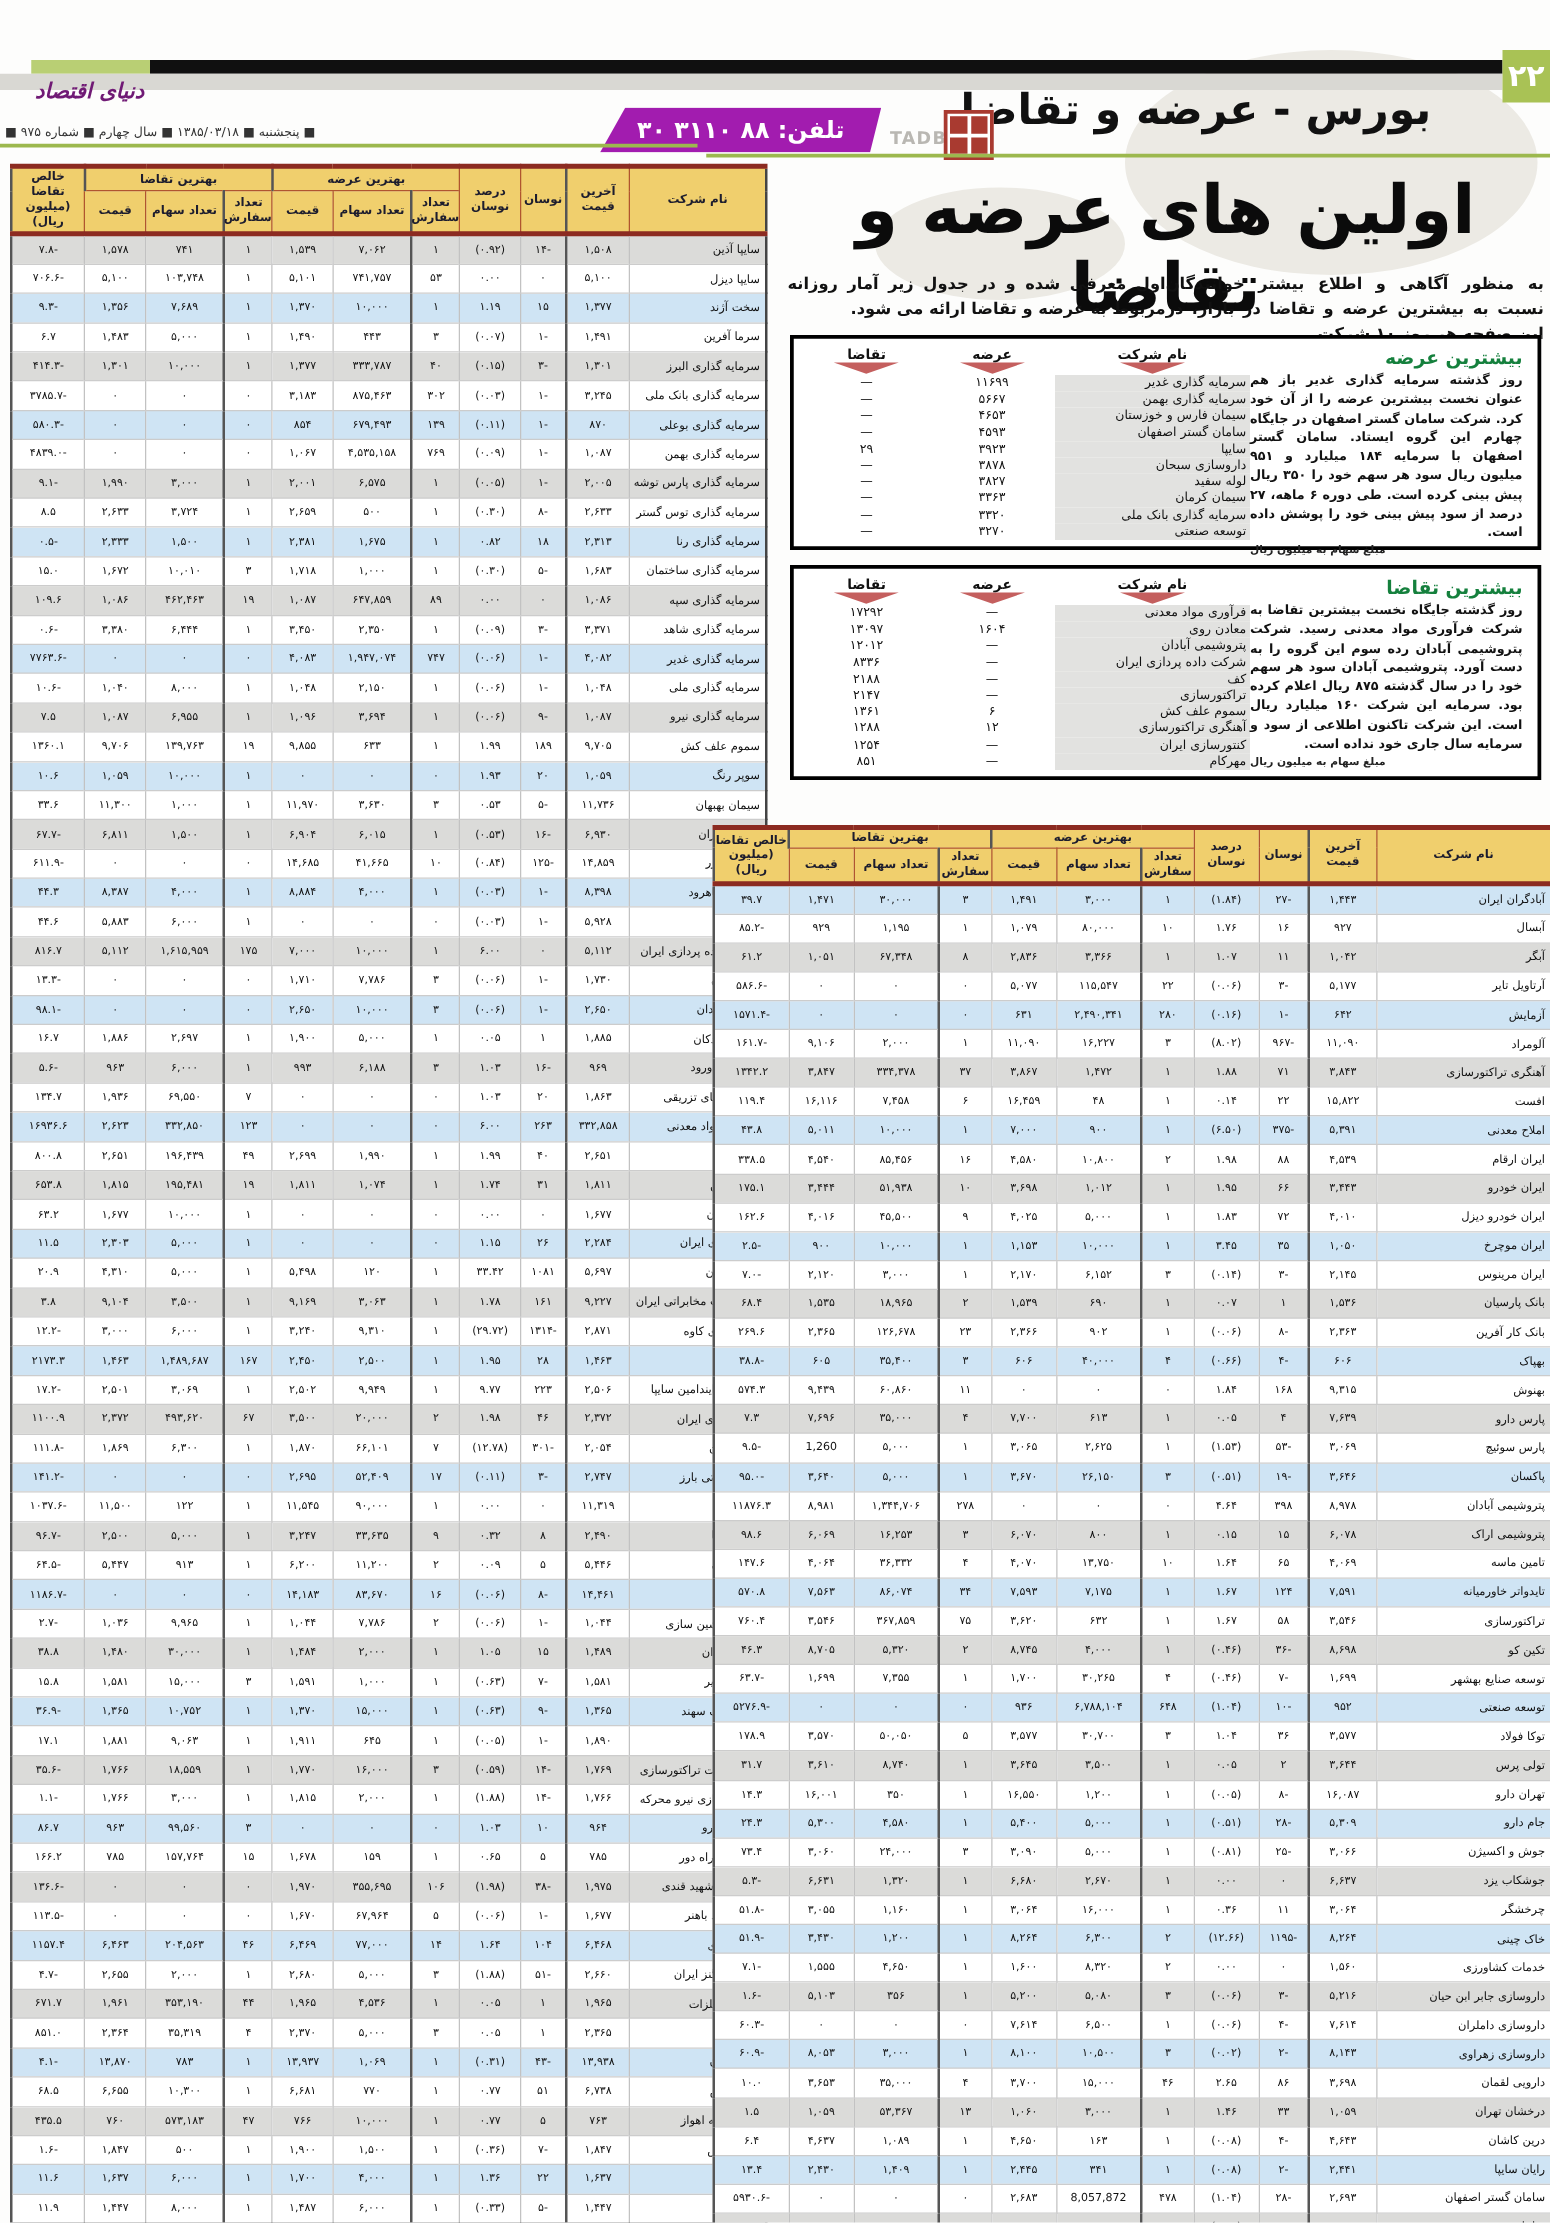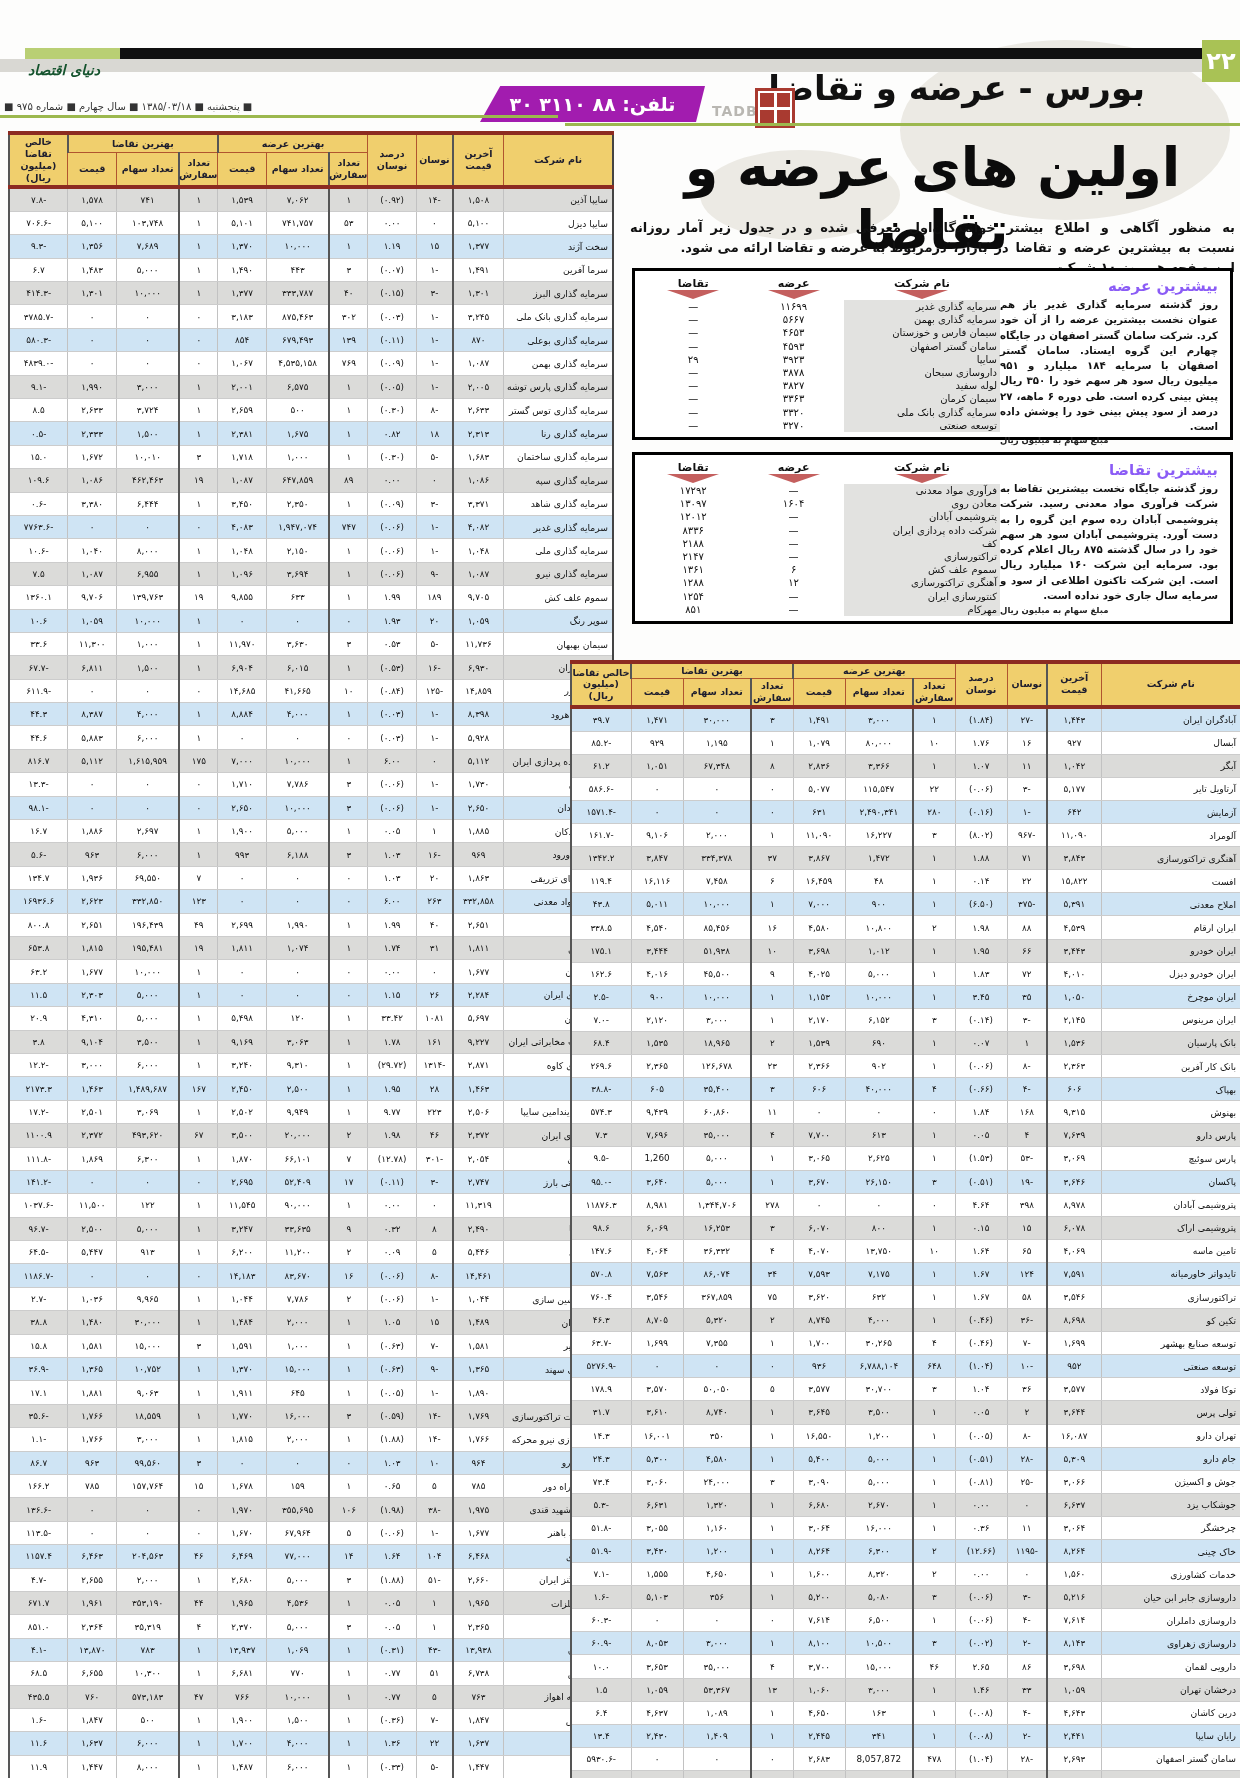--- a/index.html
+++ b/index.html
@@ -5,22 +5,22 @@
   html,body{margin:0;padding:0;}
   body{width:1240px;height:1778px;position:relative;background:#fdfdfc;
        font-family:"DejaVu Sans","Liberation Sans",sans-serif;overflow:hidden;}
   .abs{position:absolute;}
   
   .green-block{left:25px;top:48px;width:95px;height:11px;background:#b9cf74;}
   .black-bar{left:120px;top:48px;width:1082px;height:11px;background:#101010;}
   .gray-strip{left:0;top:59px;width:1202px;height:13px;background:#d9d8d3;}
   .pagenum{right:0;top:40px;width:38px;height:42px;background:#a9c255;color:#fff;
            font-size:24px;font-weight:bold;text-align:center;line-height:42px;}
-  .brand{left:28px;top:62px;font-size:14px;font-weight:bold;font-style:italic;
-         font-family:"DejaVu Serif","Liberation Serif",serif;color:#14532d;}
+  .brand{left:28px;top:62px;font-size:17px;font-weight:bold;font-style:italic;
+         font-family:"DejaVu Serif","Liberation Serif",serif;color:#701a75;}
   .section-title{right:95px;top:68px;font-size:34px;font-weight:bold;color:#111;direction:rtl;}
   .phone-badge{left:480px;top:86px;width:225px;height:36px;background:#a21caf;
                clip-path:polygon(9% 0,100% 0,96% 100%,0 100%);
                color:#fff;font-weight:bold;font-size:19px;text-align:center;line-height:36px;direction:rtl;}
   .tadbir-text{left:712px;top:103px;color:#b9b7b2;font-size:14px;font-weight:bold;letter-spacing:1px;}
   .tadbir-logo{left:755px;top:88px;width:30px;height:30px;background:#fff;
                border:3px solid #a93a30;display:grid;grid-template:1fr 1fr/1fr 1fr;gap:3px;padding:2px;}
   .tadbir-logo span{background:#a93a30;}
   .date-line{left:4px;top:101px;font-size:10px;color:#333;direction:rtl;width:420px;text-align:left;}
   .rule-left{left:0;top:115px;width:558px;height:3px;background:#9cb84e;}
@@ -28,21 +28,21 @@
   .map-blob{border-radius:50%;background:#eceae4;z-index:0;}
   
   .article-title{left:630px;top:136px;width:605px;text-align:center;direction:rtl;
                  font-size:54px;font-weight:bold;color:#0b0b0b;z-index:2;}
   .intro{left:630px;top:218px;width:605px;display:flex;flex-direction:row;z-index:2;}
   .intro div{direction:rtl;text-align:justify;font-size:13px;font-weight:bold;line-height:1.55;color:#111;flex:1;}
   
   .mini-box{left:632px;width:601px;border:3px solid #000;background:#fff;display:flex;
             flex-direction:row-reverse;z-index:2;padding:6px 8px;box-sizing:border-box;}
   .mini-text{width:218px;direction:rtl;padding-right:4px;display:flex;flex-direction:column;}
-  .mini-head{color:#8b5cf6;font-weight:bold;font-size:15px;margin-bottom:2px;}
+  .mini-head{color:#15803d;font-weight:bold;font-size:15px;margin-bottom:2px;}
   .mini-body{font-size:10.2px;line-height:1.5;text-align:justify;color:#111;flex:1;font-weight:bold;}
   .mini-note{font-size:8.5px;font-weight:bold;color:#222;text-align:left;}
   .mini-table{flex:1;direction:rtl;border-collapse:collapse;table-layout:fixed;}
   .mini-table th{font-size:11px;font-weight:bold;color:#111;padding:0 2px 1px;}
   .mini-table td{font-size:10px;text-align:center;height:13.2px;padding:0 3px;color:#111;}
   .mini-table td.nm{background:#e2e2e0;text-align:right;font-size:10px;}
   .arrow{width:0;height:0;border-left:26px solid transparent;border-right:26px solid transparent;
          border-top:9px solid #c45f5e;margin:0 auto;}
   
   .big-table{border-collapse:collapse;table-layout:fixed;direction:rtl;background:#fff;

